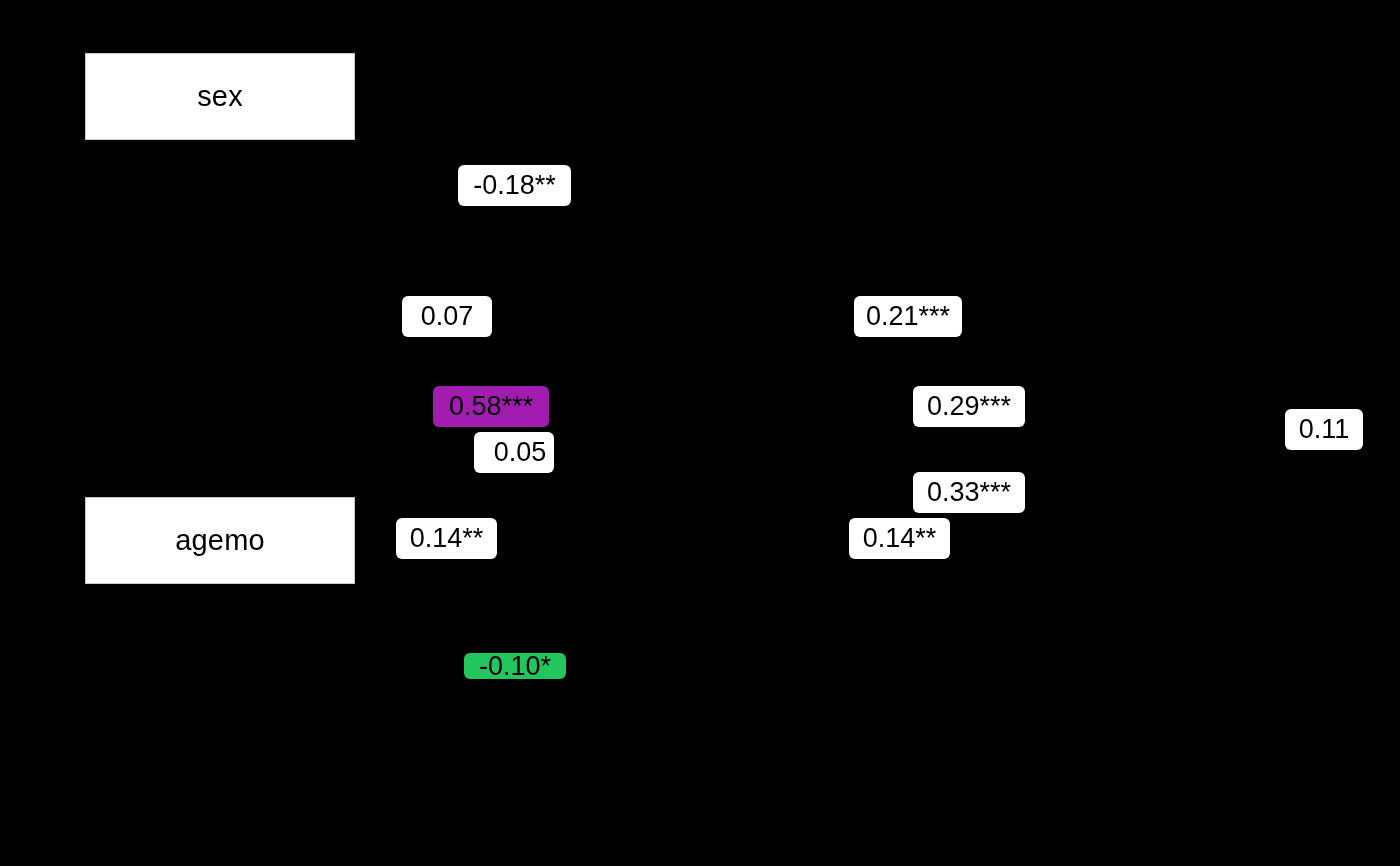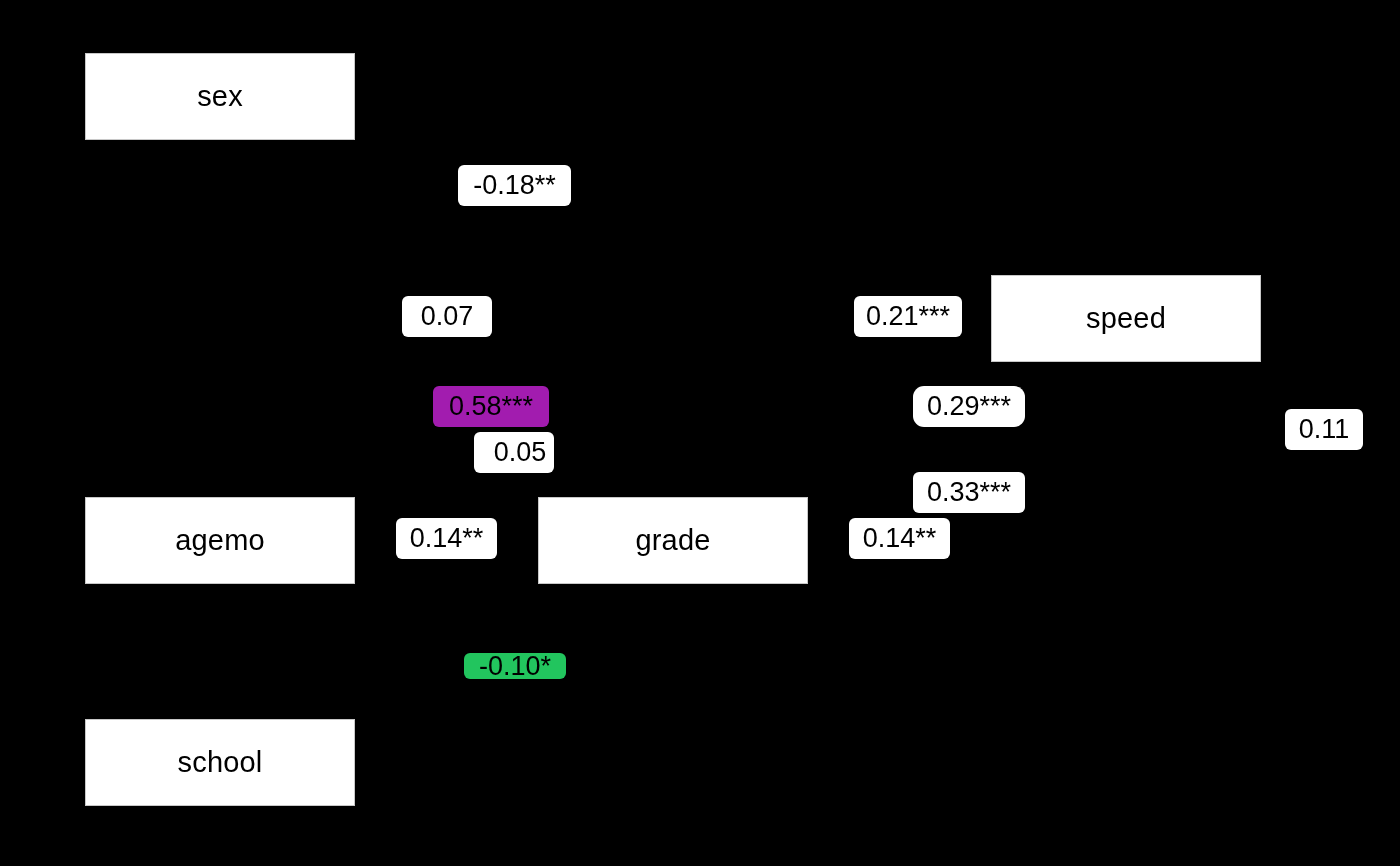--- a/index.html
+++ b/index.html
@@ -43,28 +43,25 @@
     line-height: 1;
     white-space: nowrap;
     padding: 0 7px;
   }
 </style>
 </head>
 <body>
 
 <div id="canvas" style="background: rgb(0, 0, 0);">
     <div class="node" style="left: 85px; top: 53px; width: 270px; height: 87px; background: rgb(255, 255, 255); border-color: rgb(200, 200, 200); color: rgb(0, 0, 0);">sex</div>
-    <div class="node" style="left: 991px; top: 275px; width: 270px; height: 87px; background: rgb(255, 255, 255); border-color: rgb(200, 200, 200); color: rgb(0, 0, 0);">speed</div>
     <div class="node" style="left: 85px; top: 497px; width: 270px; height: 87px; background: rgb(255, 255, 255); border-color: rgb(200, 200, 200); color: rgb(0, 0, 0);">agemo</div>
-    <div class="node" style="left: 538px; top: 497px; width: 270px; height: 87px; background: rgb(255, 255, 255); border-color: rgb(200, 200, 200); color: rgb(0, 0, 0);">grade</div>
-    <div class="node" style="left: 85px; top: 719px; width: 270px; height: 87px; background: rgb(255, 255, 255); border-color: rgb(200, 200, 200); color: rgb(0, 0, 0);">school</div>
     <div class="edge-label" style="left: 458px; top: 165px; min-width: 113px; height: 41px; background: rgb(255, 255, 255); color: rgb(0, 0, 0);">-0.18**</div>
     <div class="edge-label" style="left: 402px; top: 296px; min-width: 90px; height: 41px; background: rgb(255, 255, 255); color: rgb(0, 0, 0);">0.07</div>
     <div class="edge-label" style="left: 846px; top: 296px; min-width: 108px; height: 41px; background: rgb(255, 255, 255); color: rgb(0, 0, 0); margin-left: 8px;">0.21***</div>
     <div class="edge-label" style="left: 433px; top: 386px; min-width: 116px; height: 41px; background: #a21caf; color: rgb(0, 0, 0);">0.58***</div>
-    <div class="edge-label" style="left: 913px; top: 386px; min-width: 112px; height: 41px; background: rgb(255, 255, 255); color: rgb(0, 0, 0); border-radius: 11px;">0.29***</div>
+    <div class="edge-label" style="left: 913px; top: 386px; min-width: 112px; height: 41px; background: rgb(255, 255, 255); color: rgb(0, 0, 0);">0.29***</div>
     <div class="edge-label" style="left: 1285px; top: 409px; min-width: 78px; height: 41px; background: rgb(255, 255, 255); color: rgb(0, 0, 0);">0.11</div>
     <div class="edge-label" style="left: 474px; top: 432px; min-width: 80px; height: 41px; background: rgb(255, 255, 255); color: rgb(0, 0, 0); padding-left: 19px;">0.05</div>
     <div class="edge-label" style="left: 913px; top: 432px; min-width: 112px; height: 41px; background: rgb(255, 255, 255); color: rgb(0, 0, 0); margin-top: 40px;">0.33***</div>
     <div class="edge-label" style="left: 396px; top: 518px; min-width: 101px; height: 41px; background: rgb(255, 255, 255); color: rgb(0, 0, 0);">0.14**</div>
     <div class="edge-label" style="left: 849px; top: 518px; min-width: 101px; height: 41px; background: rgb(255, 255, 255); color: rgb(0, 0, 0);">0.14**</div>
     <div class="edge-label" style="left: 464px; top: 653px; min-width: 102px; height: 26px; background: #22c55e; color: rgb(0, 0, 0);">-0.10*</div>
   </div>
 
 </body></html>

